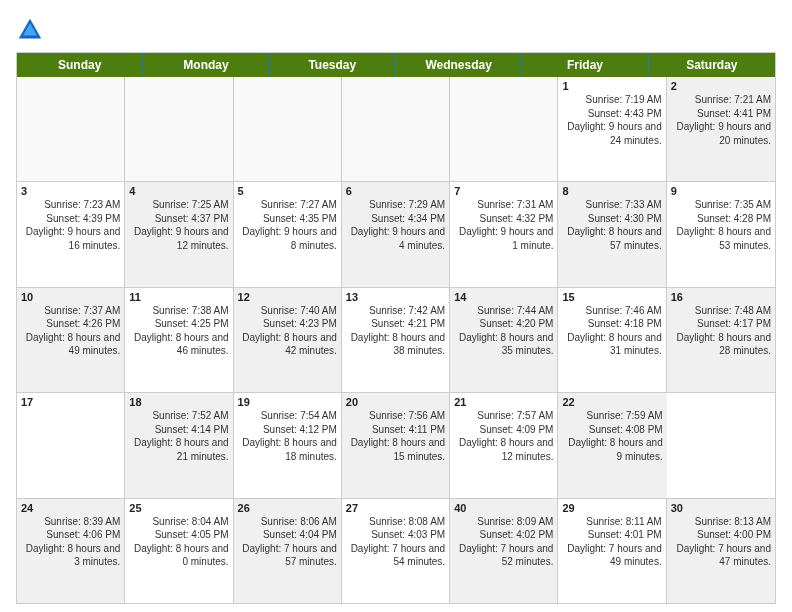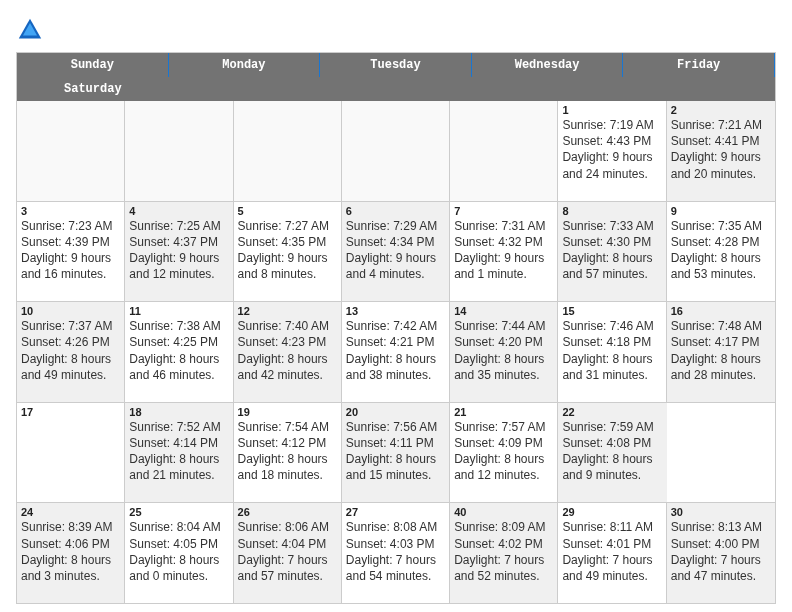--- a/index.html
+++ b/index.html
@@ -52,23 +52,22 @@
       color: #444;
     }
     .calendar {
       flex: 1;
       display: flex;
       flex-direction: column;
       border: 1px solid #ccc;
     }
     .cal-header {
       display: grid;
-      grid-template-columns: repeat(5, 1fr);
-      background: #737373;
-      font-family: Liberation Mono, monospace;
+      grid-template-columns: repeat(6, 1fr);
+      background: #4d7c0f;
     }
     .cal-header-cell {
       color: #fff;
       font-size: 12px;
       font-weight: bold;
       text-align: center;
       padding: 5px 2px;
       border-right: 1px solid #1976d2;
     }
     .cal-header-cell:last-child { border-right: none; }
@@ -95,23 +94,24 @@
     }
     .cal-cell:last-child { border-right: none; }
     .cal-cell.empty { background: #f9f9f9; }
     .cal-cell.shaded { background: #f0f0f0; }
     .day-num {
       font-size: 11px;
       font-weight: bold;
       margin-bottom: 1px;
     }
     .day-info {
-      font-size: 12px;
+      font-size: 10px;
       color: #333;
       line-height: 1.35;
+      text-align: right;
     }
   </style>
 </head>
 <body>
 
 <div class="page">
   <div class="header">
     <div class="logo">
       <svg class="logo-icon" viewBox="0 0 40 40">
         <polygon points="20,4 36,32 4,32" fill="#1565c0"></polygon>

